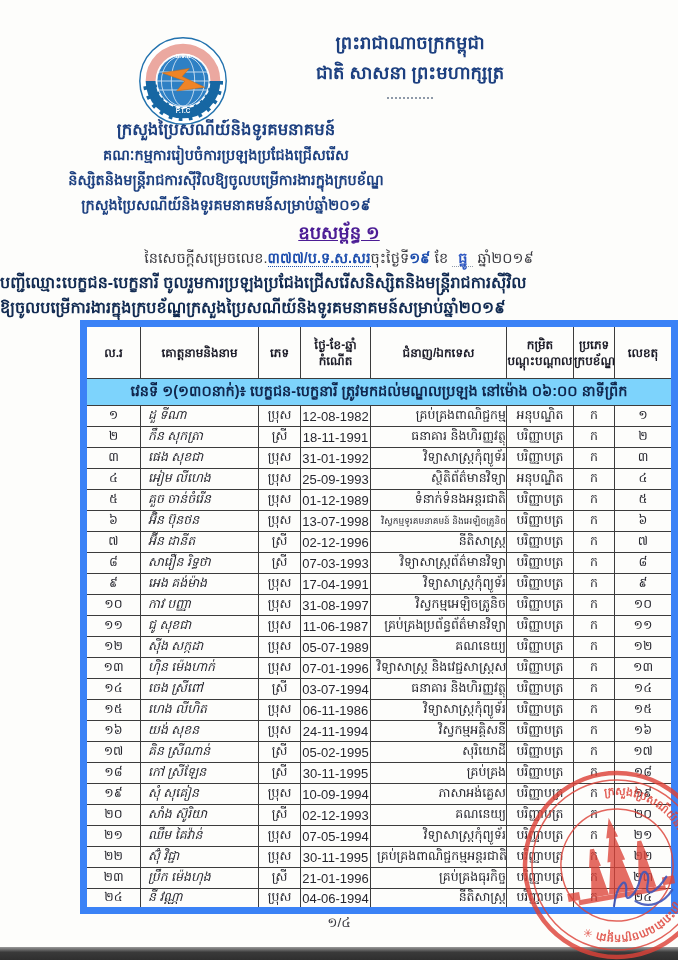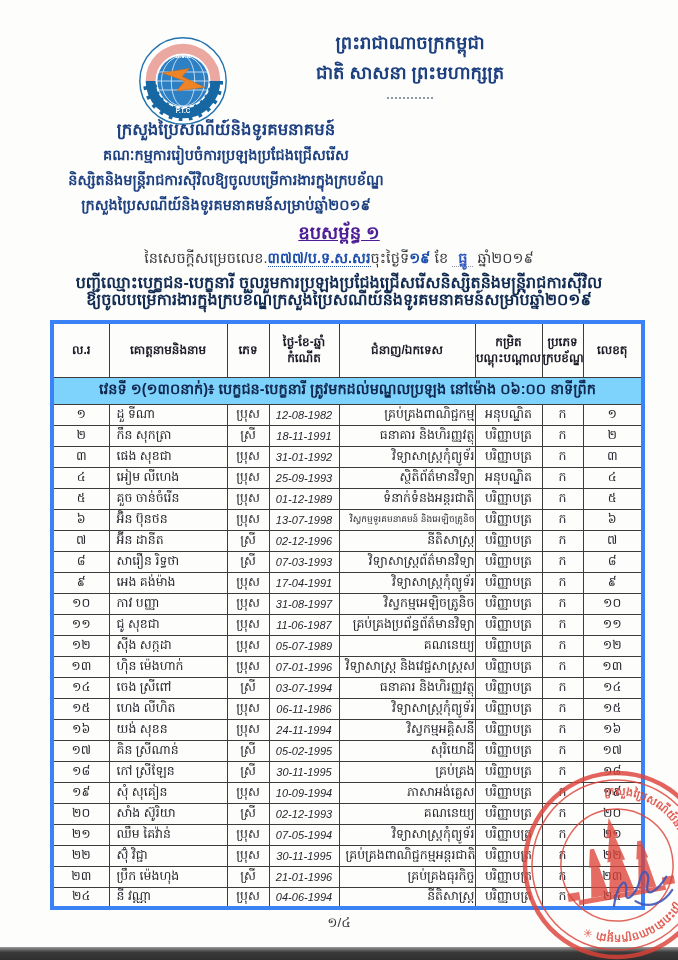--- a/index.html
+++ b/index.html
@@ -24,40 +24,40 @@
   .ministry .mx { font-size:14.5px; line-height:25px; }
 
   
   .annex-title { top:221px; width:100%; text-align:center; color:#4c1d95;
                  font-weight:bold; font-size:18px; text-decoration:underline; }
   .decision { top:249px; width:100%; text-align:center; font-size:14.5px; color:#3a3a40; }
   .decision .doc-no { color:#1f4fae; font-weight:bold; border-bottom:1px dotted #1f4fae; }
   .decision .day { color:#1f4fae; font-weight:bold; }
   .decision .hand { color:#2b55c0; font-weight:bold; 
                     border-bottom:1px dotted #8e99a8; padding:0 6px; }
-  .list-title { width:100%; text-align:center; color:#122b52;
+  .list-title { width:100%; color:#122b52;
                 font-weight:bold; font-size:16px; line-height:24px; }
-  .lt1 { top:271px; } .lt2 { top:288px; }
+  .lt1 { top:271px; } .lt2 { top:296px; }
 
   
   .table-wrap { left:50px; top:320px; width:591px; z-index:1; }
   table { border-collapse:collapse; table-layout:fixed; width:591px;
-          border:4px solid #3b82f6; }
+          border:7px solid #3b82f6;margin-left:30px; }
   col.c-no{width:57px} col.c-name{width:118px} col.c-sex{width:42px}
   col.c-dob{width:70px} col.c-major{width:136px} col.c-level{width:67px}
   col.c-cat{width:41px} col.c-seat{width:60px}
   th,td { border:1px solid #3c3c3c; overflow:hidden; white-space:nowrap; }
   thead th { height:55px; font-size:12px; line-height:16px; color:#1c1c28;
              font-weight:bold; text-align:center; vertical-align:middle; }
   .banner td { height:27px; background:#7dd3fc; color:#10264d; font-weight:bold;
                font-size:14.5px; text-align:center; }
   tbody.rows td { height:21px; font-size:12.5px; text-align:center; color:#26262e; }
-  tbody.rows td.t-name  { text-align:left; padding-left:7px; }
+  tbody.rows td.t-name  { text-align:left; padding-left:7px;font-style:italic; }
   tbody.rows td.t-major { text-align:right; padding-left:6px; }
-  tbody.rows td.t-dob   { font-size:11px; letter-spacing:0;font-style:italic; }
+  tbody.rows td.t-dob   { font-size:13px; letter-spacing:0; }
   tbody.rows td.small-text { font-size:9px; }
 
   
   .stamp { left:517px; top:765px; width:200px; height:200px; z-index:2;
            transform:rotate(-10deg); }
   .signature { left:608px; top:862px; width:70px; height:56px; z-index:3; }
   .page-no { top:914px; width:100%; text-align:center; font-size:13.5px;
              color:#3a3a40; z-index:1; }
   .photo-edge { left:0; top:947px; width:678px; height:13px;
                 background:linear-gradient(#9a9a9a,#3a3a3a 40%,#2f2f2f); }

